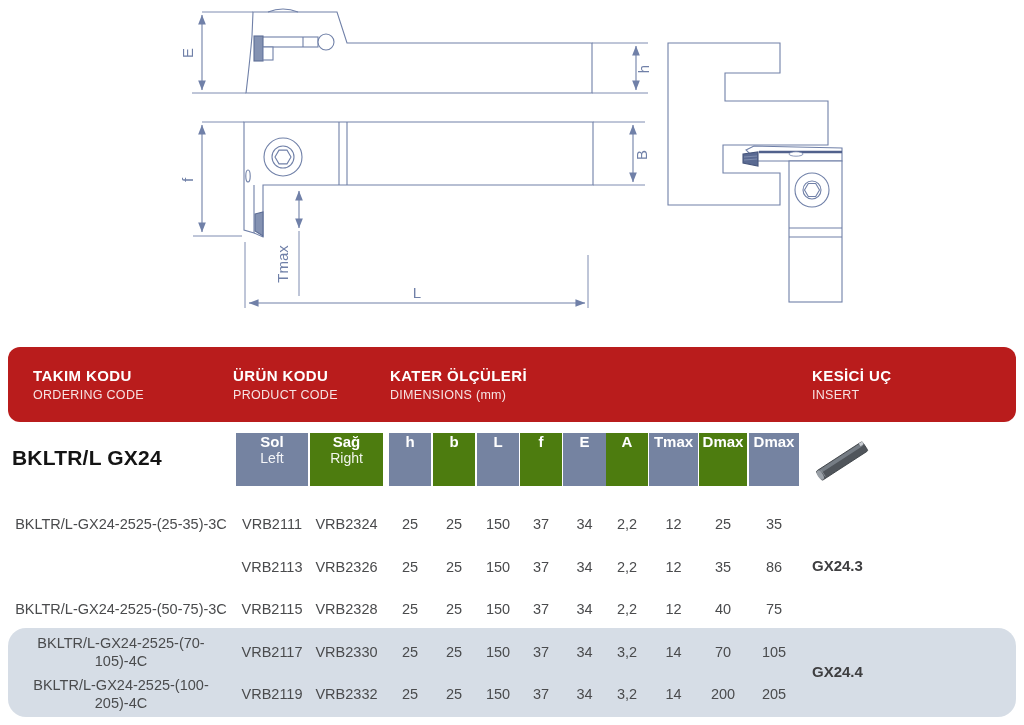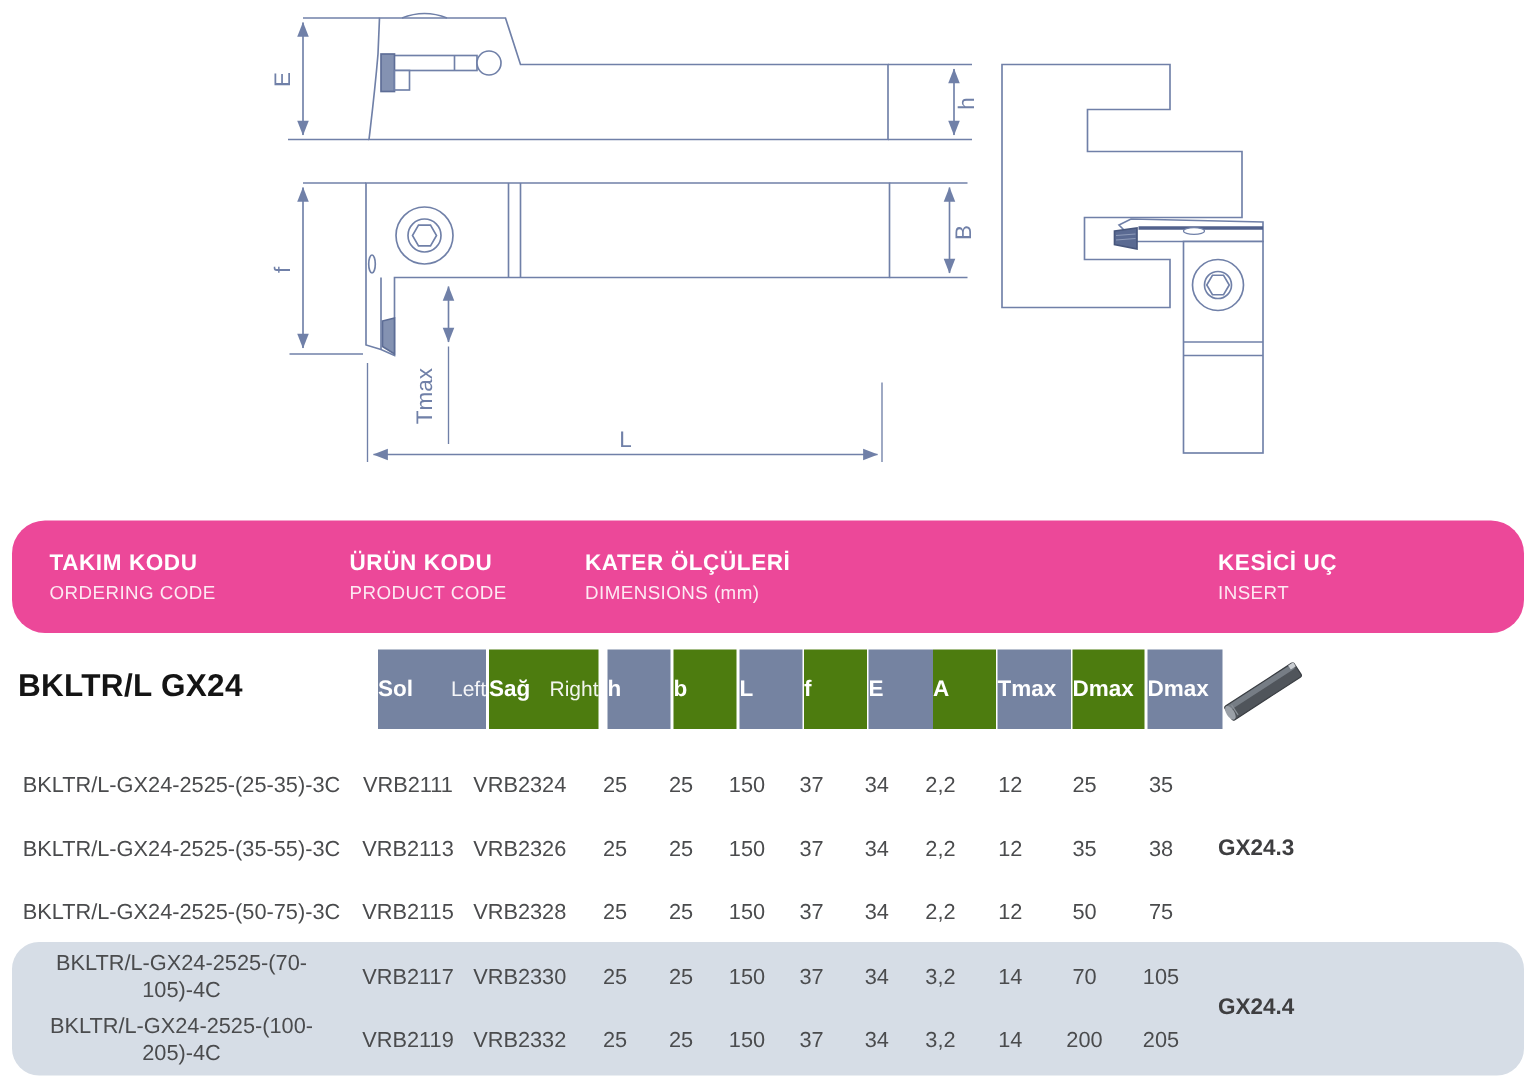--- a/index.html
+++ b/index.html
@@ -4,32 +4,32 @@
 <style>
   html,body{margin:0;padding:0;background:#fff;}
   .stage{position:relative;width:1024px;height:725px;background:#ffffff;overflow:hidden;
          font-family:"Liberation Sans", sans-serif;}
 
   
   .drawings{position:absolute;left:0;top:0;}
 
   
   .band{position:absolute;left:8px;top:347px;width:1008px;height:75px;
-        background:#ec4899;border-radius:22px;color:#fff;}
+        background:#b91c1c;border-radius:12px;color:#fff;}
   .band-col{position:absolute;top:0;height:100%;}
   .band-title{position:absolute;top:20px;left:0;font-size:15px;font-weight:bold;letter-spacing:.4px;white-space:nowrap;}
   .band-sub{position:absolute;top:41px;left:0;font-size:12.5px;color:rgba(255,255,255,.88);letter-spacing:.3px;white-space:nowrap;}
   .bc1{left:25px;} .bc2{left:225px;} .bc3{left:382px;} .bc4{left:804px;}
 
   
   .series-title{position:absolute;left:12px;top:446px;font-size:21px;font-weight:bold;color:#141414;letter-spacing:.2px;}
 
   
-  .shcell{position:absolute;top:433px;height:53px;color:#fff;display:flex;flex-direction:row;
-          align-items:center;justify-content:space-between;line-height:1.15;margin-left:16px;}
+  .shcell{position:absolute;top:433px;height:53px;color:#fff;display:flex;flex-direction:column;
+          align-items:center;justify-content:flex-start;line-height:1.15;}
   .shcell .tr{font-weight:bold;font-size:15px;}
   .shcell .en{font-size:14px;color:rgba(255,255,255,.92);}
   .dark{background:#7583A1;} .light{background:#4d7c0f;}
   .dimhead{font-weight:bold;font-size:15px;}
 
   
   .c-code{left:12px;width:218px;text-align:left;}
   .c-sol{left:236px;width:72px;}
   .c-sag{left:310px;width:73px;}
   .c-h{left:389px;width:42px;}
@@ -221,45 +221,44 @@
     <span class="cell c-b">25</span>
     <span class="cell c-L">150</span>
     <span class="cell c-f">37</span>
     <span class="cell c-E">34</span>
     <span class="cell c-A">2,2</span>
     <span class="cell c-Tmax">12</span>
     <span class="cell c-Dmin">25</span>
     <span class="cell c-Dmax">35</span>
   </div>
   <div class="trow r2">
-    <span class="cell c-code">BKLTR/L-GX24-2525-(35-55)-3C</span>
     <span class="cell c-sol">VRB2113</span>
     <span class="cell c-sag">VRB2326</span>
     <span class="cell c-h">25</span>
     <span class="cell c-b">25</span>
     <span class="cell c-L">150</span>
     <span class="cell c-f">37</span>
     <span class="cell c-E">34</span>
     <span class="cell c-A">2,2</span>
     <span class="cell c-Tmax">12</span>
     <span class="cell c-Dmin">35</span>
-    <span class="cell c-Dmax">38</span>
+    <span class="cell c-Dmax">86</span>
   </div>
   <div class="trow r3">
     <span class="cell c-code">BKLTR/L-GX24-2525-(50-75)-3C</span>
     <span class="cell c-sol">VRB2115</span>
     <span class="cell c-sag">VRB2328</span>
     <span class="cell c-h">25</span>
     <span class="cell c-b">25</span>
     <span class="cell c-L">150</span>
     <span class="cell c-f">37</span>
     <span class="cell c-E">34</span>
     <span class="cell c-A">2,2</span>
     <span class="cell c-Tmax">12</span>
-    <span class="cell c-Dmin">50</span>
+    <span class="cell c-Dmin">40</span>
     <span class="cell c-Dmax">75</span>
   </div>
   <div class="trow r4">
     <span class="cell c-code">BKLTR/L-GX24-2525-(70-105)-4C</span>
     <span class="cell c-sol">VRB2117</span>
     <span class="cell c-sag">VRB2330</span>
     <span class="cell c-h">25</span>
     <span class="cell c-b">25</span>
     <span class="cell c-L">150</span>
     <span class="cell c-f">37</span>

